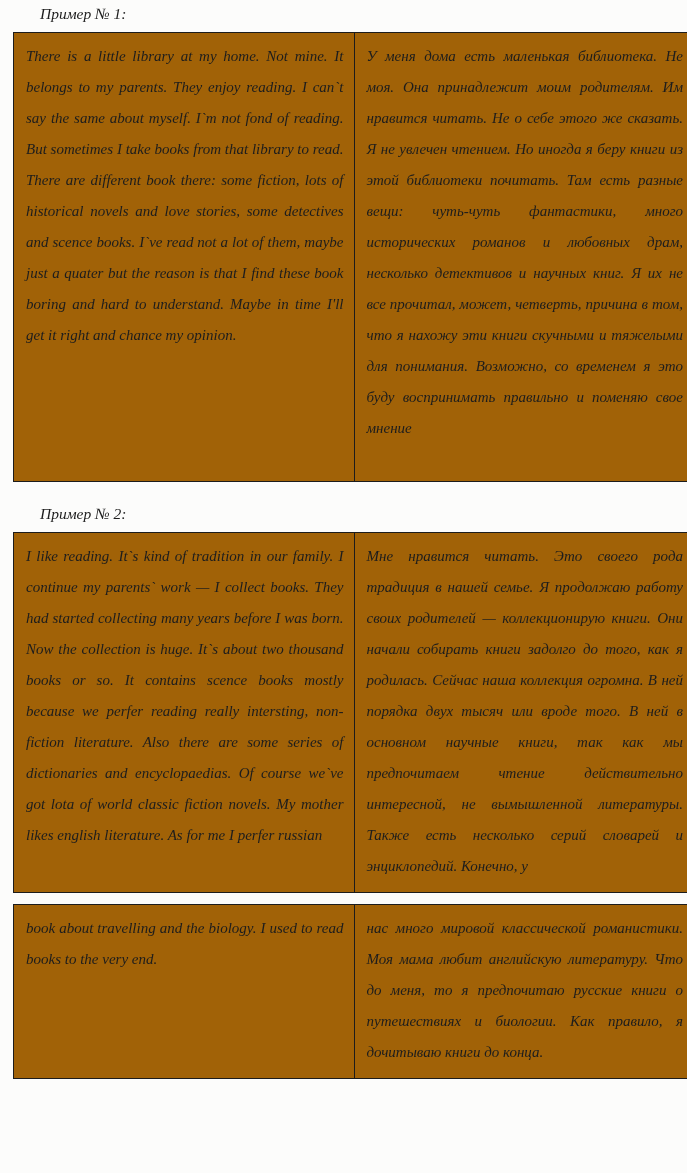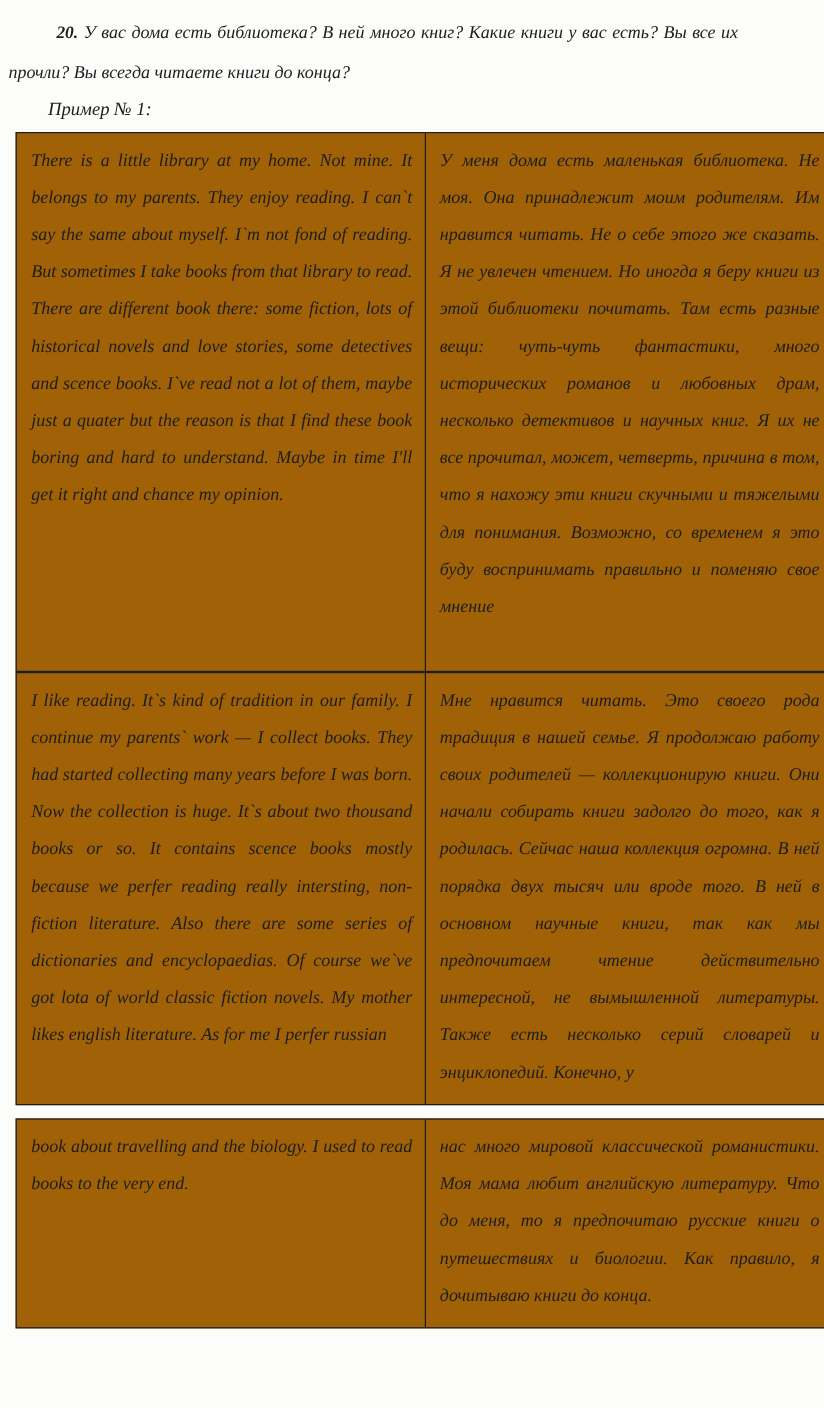--- a/index.html
+++ b/index.html
@@ -49,29 +49,29 @@
     text-align: justify;
     overflow: hidden;
   }
   .cell + .cell { border-left: 1.5px solid #1c1c1c; }
 </style>
 </head>
 <body>
 
 <div>
 
-  <p class="question"><span class="qnum">20.</span> <span>У вас дома есть библиотека? В ней много книг? Какие книги у вас есть? Вы все их прочли? Вы всегда читаете книги до конца?</span></p>
 
   <div class="example-label label-1">Пример № 1:</div>
 
   <div class="ex-table t1">
     <div class="cell">There is a little library at my home. Not mine. It belongs to my parents. They enjoy reading. I can`t say the same about myself. I`m not fond of reading. But sometimes I take books from that library to read. There are different book there: some fiction, lots of historical novels and love stories, some detectives and scence books. I`ve read not a lot of them, maybe just a quater but the reason is that I find these book boring and hard to understand. Maybe in time I'll get it right and chance my opinion.</div>
     <div class="cell">У меня дома есть маленькая библиотека. Не моя. Она принадлежит моим родителям. Им нравится читать. Не о себе этого же сказать. Я не увлечен чтением. Но иногда я беру книги из этой библиотеки почитать. Там есть разные вещи: чуть-чуть фантастики, много исторических романов и любовных драм, несколько детективов и научных книг. Я их не все прочитал, может, четверть, причина в том, что я нахожу эти книги скучными и тяжелыми для понимания. Возможно, со временем я это буду воспринимать правильно и поменяю свое мнение</div>
   </div>
 
+  <div class="example-label label-2">Пример № 2:</div>
 
   <div class="ex-table t2">
     <div class="cell">I like reading. It`s kind of tradition in our family. I continue my parents` work — I collect books. They had started collecting many years before I was born. Now the collection is huge. It`s about two thousand books or so. It contains scence books mostly because we perfer reading really intersting, non-fiction literature. Also there are some series of dictionaries and encyclopaedias. Of course we`ve got lota of world classic fiction novels. My mother likes english literature. As for me I perfer russian</div>
     <div class="cell">Мне нравится читать. Это своего рода традиция в нашей семье. Я продолжаю работу своих родителей — коллекционирую книги. Они начали собирать книги задолго до того, как я родилась. Сейчас наша коллекция огромна. В ней порядка двух тысяч или вроде того. В ней в основном научные книги, так как мы предпочитаем чтение действительно интересной, не вымышленной литературы. Также есть несколько серий словарей и энциклопедий. Конечно, у</div>
   </div>
 
   <div class="ex-table t3">
     <div class="cell">book about travelling and the biology. I used to read books to the very end.</div>
     <div class="cell">нас много мировой классической романистики. Моя мама любит английскую литературу. Что до меня, то я предпочитаю русские книги о путешествиях и биологии. Как правило, я дочитываю книги до конца.</div>
   </div>

